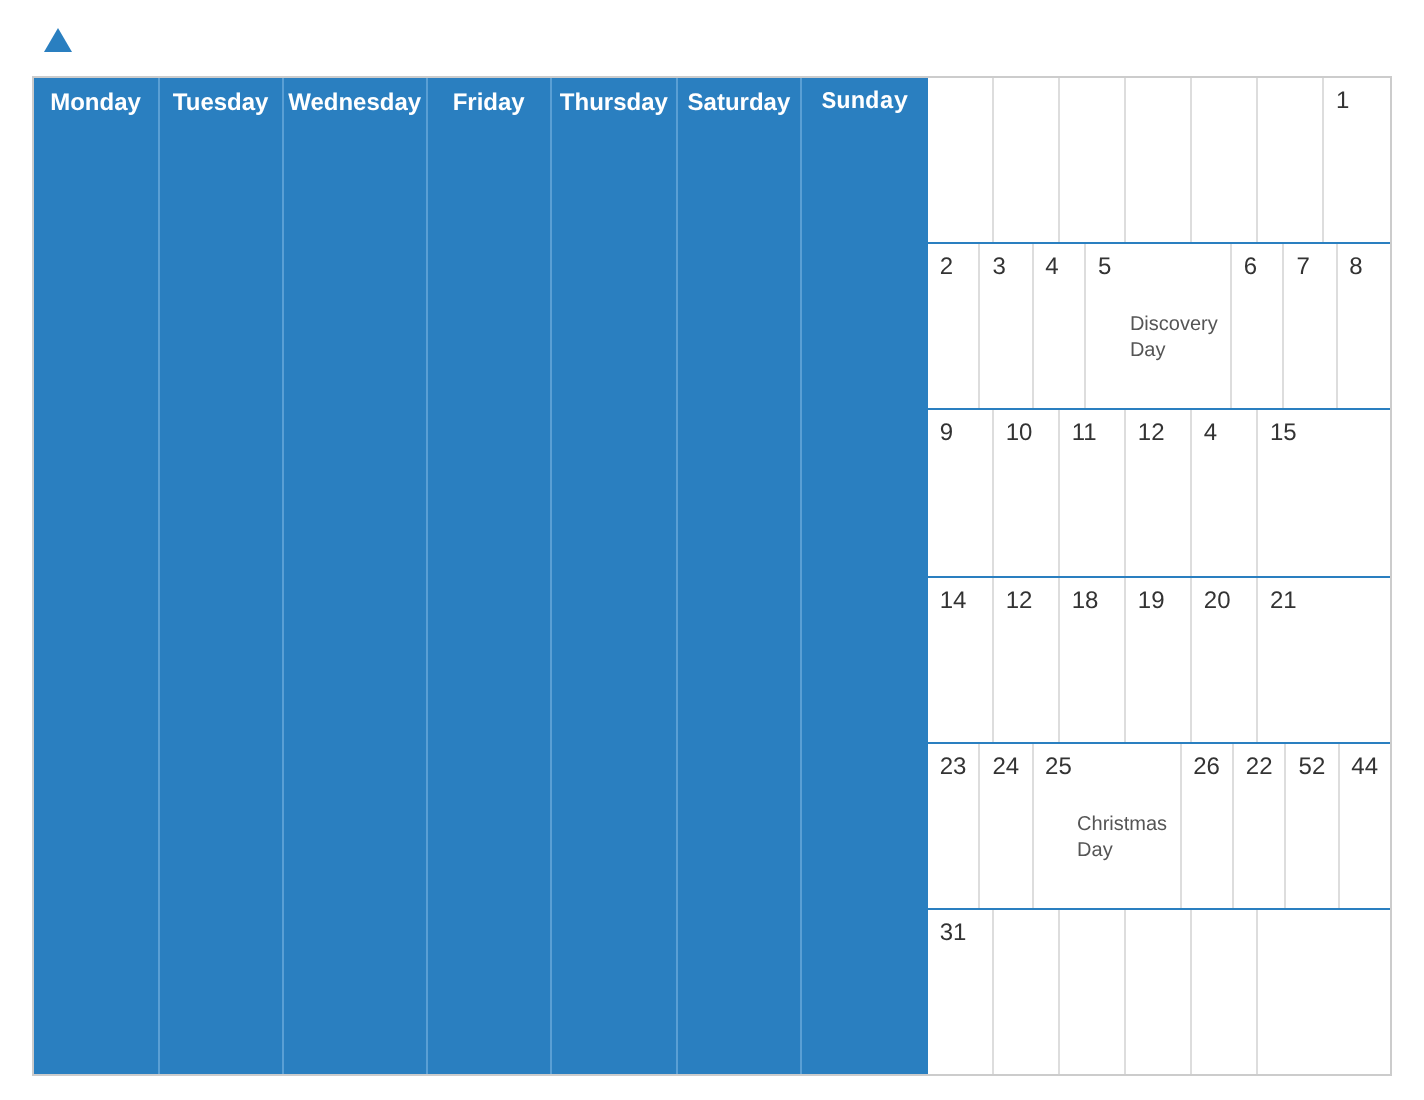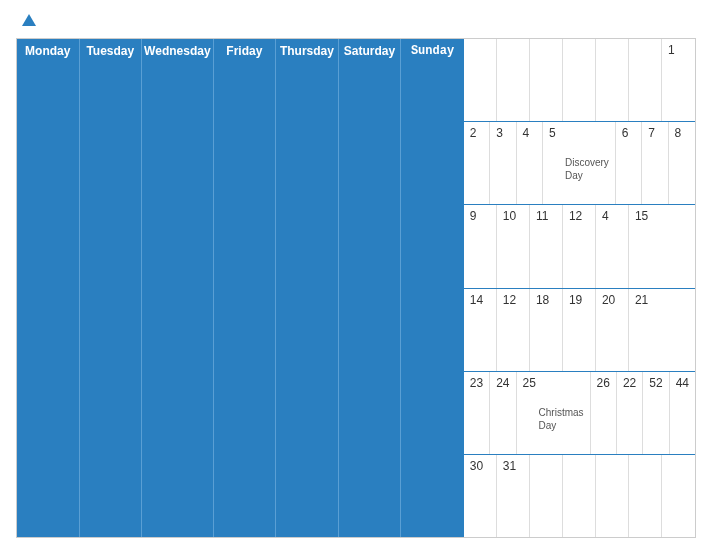--- a/index.html
+++ b/index.html
@@ -239,23 +239,20 @@
           </div>
           <div class="day-cell">
             <span class="day-num">52</span>
           </div>
           <div class="day-cell">
             <span class="day-num">44</span>
           </div>
         </div>
         <div class="week-row">
           <div class="day-cell">
-            <span class="day-num">30</span>
-          </div>
-          <div class="day-cell">
             <span class="day-num">31</span>
           </div>
           <div class="day-cell empty"></div>
           <div class="day-cell empty"></div>
           <div class="day-cell empty"></div>
           <div class="day-cell empty"></div>
           <div class="day-cell empty"></div>
         </div>
       </div>
   </div>

